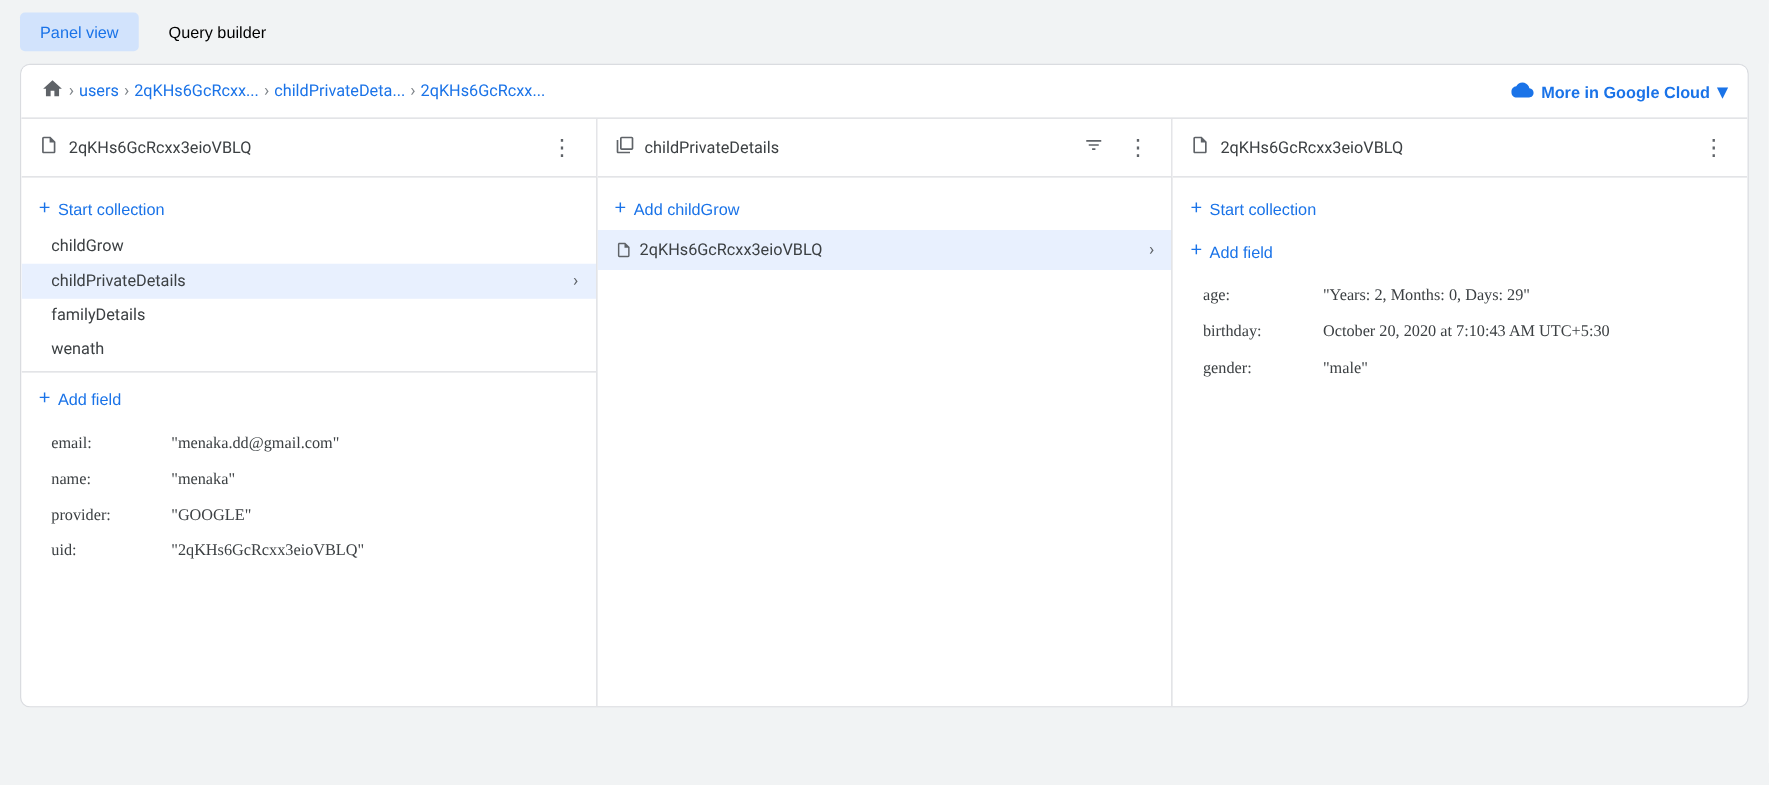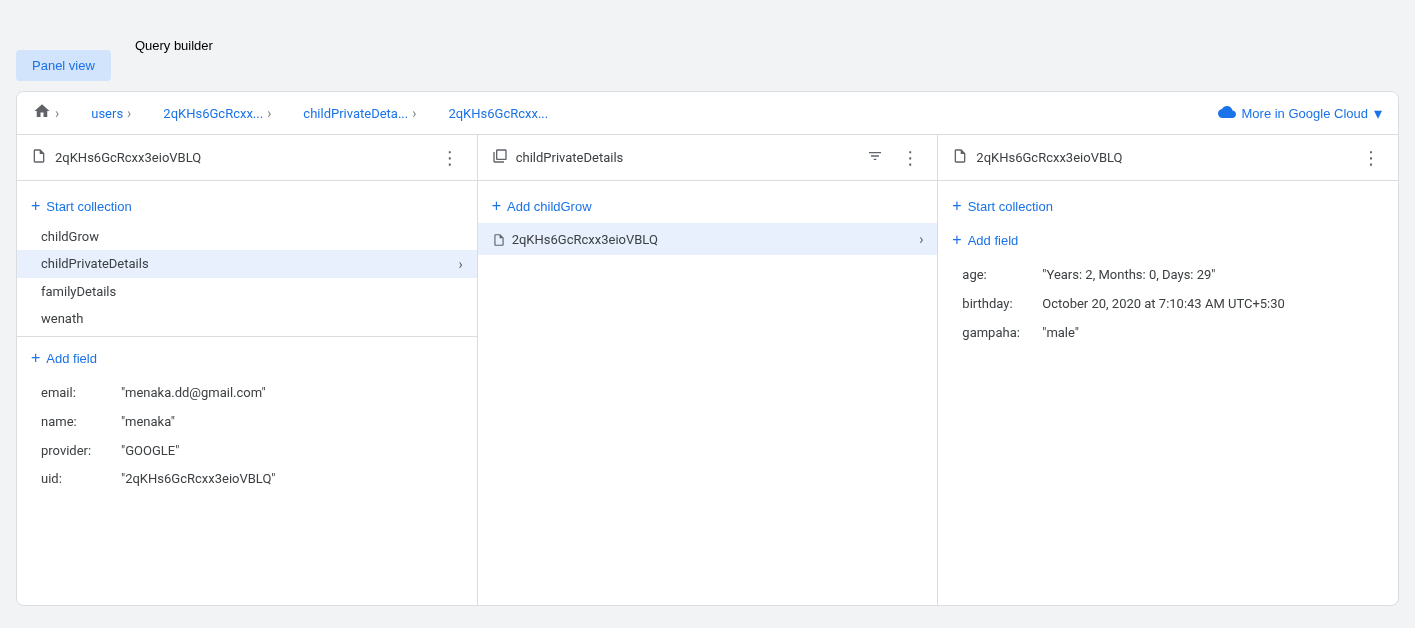--- a/index.html
+++ b/index.html
@@ -23,21 +23,20 @@
       border-radius: 4px;
       border: none;
       cursor: pointer;
       font-size: 13px;
       font-weight: 500;
     }
 
     .tab-btn.active {
       background: #d2e3fc;
       color: #1a73e8;
-      margin-top: 40px;
     }
 
     .tab-btn.inactive {
       background: transparent;
       color: #000000;
     }
 
     .main-panel {
       margin: 0 16px;
       background: #fff;
@@ -64,36 +63,35 @@
 
     .breadcrumb-sep {
       color: #80868b;
       font-size: 14px;
     }
 
     .breadcrumb-item {
       color: #1a73e8;
       cursor: pointer;
       text-decoration: none;
-      margin-left: 28px;
     }
 
     .breadcrumb-home {
       color: #5f6368;
       font-size: 16px;
     }
 
     .more-cloud-btn {
       display: flex;
       align-items: center;
       gap: 6px;
       color: #1a73e8;
       cursor: pointer;
       font-size: 13px;
-      font-weight: 400;
+      font-weight: 700;
       border: none;
       background: none;
     }
 
     .columns-container {
       display: flex;
       height: 470px;
       overflow: hidden;
     }
 
@@ -146,21 +144,21 @@
       text-align: left;
     }
 
     .plus-icon {
       font-size: 16px;
       font-weight: 400;
     }
 
     .list-item {
       display: flex;
-      align-items: flex-start;
+      align-items: center;
       padding: 6px 14px 6px 24px;
       cursor: pointer;
       font-size: 13px;
       color: #3c4043;
       justify-content: space-between;
     }
 
     .list-item.selected {
       background: #e8f0fe;
     }
@@ -176,21 +174,22 @@
 
     .field-section {
       padding: 4px 0;
     }
 
     .field-row {
       padding: 4px 32px 4px 24px;
       font-size: 13px;
       line-height: 1.6;
       display: flex;
-      gap: 0;
+      gap: 16px;
+      font-family: Liberation Serif, serif;
     }
 
     .field-key {
       color: #3c4043;
       min-width: 80px;
       white-space: nowrap;
     }
 
     .field-value {
       color: #3c4043;
@@ -385,21 +384,21 @@
         <div class="field-section">
           <div class="field-row">
             <span class="field-key">age:</span>
             <span class="field-value"> "Years: 2, Months: 0, Days: 29"</span>
           </div>
           <div class="field-row">
             <span class="field-key">birthday:</span>
             <span class="field-value"> October 20, 2020 at 7:10:43 AM UTC+5:30</span>
           </div>
           <div class="field-row">
-            <span class="field-key">gampaha:</span>
+            <span class="field-key">gender:</span>
             <span class="field-value"> "male"</span>
           </div>
         </div>
       </div>
     </div>
 
   </div>
 </div>
 
 </body></html>

